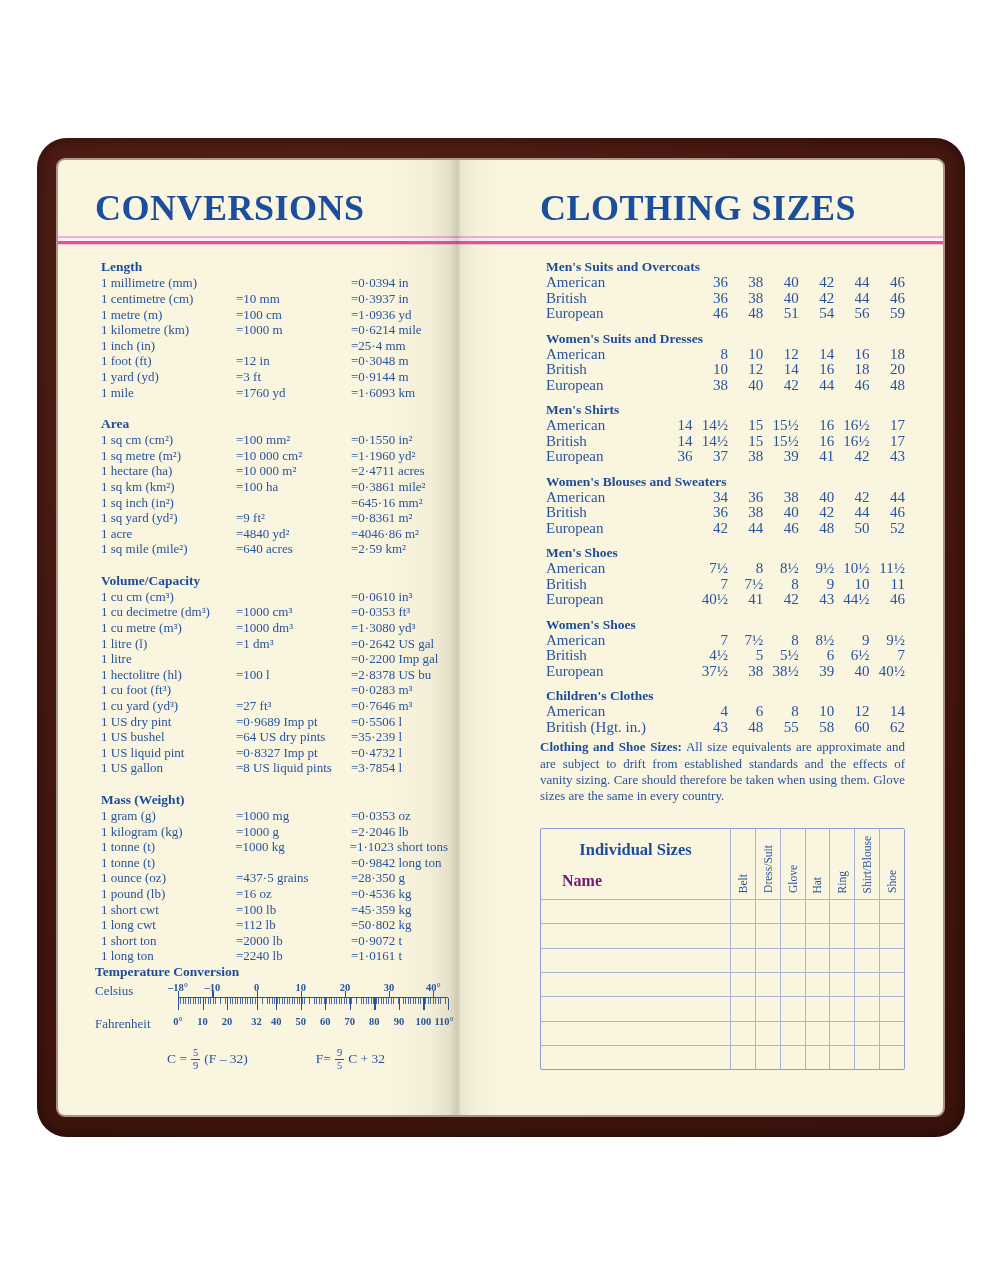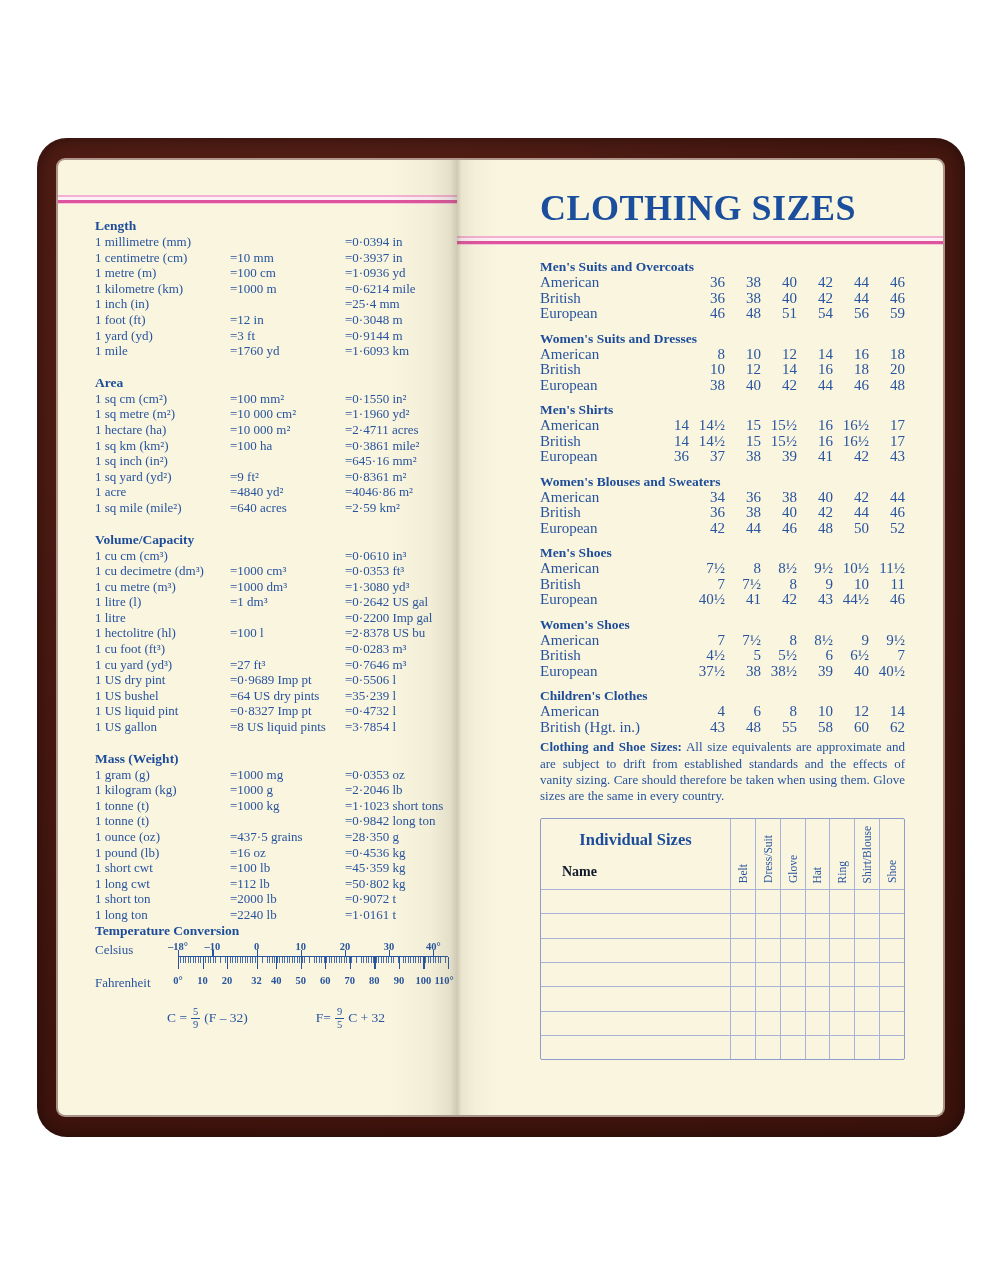--- a/index.html
+++ b/index.html
@@ -33,21 +33,21 @@
     font-size:36px;font-weight:bold;color:#1b4e9c;margin:0;line-height:1.15;
     letter-spacing:.5px;white-space:nowrap;
   }
   .rule{
     height:10px;margin-top:7px;
     background:linear-gradient(to bottom,
       #f4b0d0 0 2px, #fdf0f6 2px 5px, #df539c 5px 8px, #f6c6dd 8px 9px, rgba(246,198,221,0) 9px);
   }
   .page-left .rule{margin-left:-37px;margin-right:-9px;}
   .page-right .rule{margin-left:-83px;margin-right:-38px;}
-  .content{margin-top:13px;}
+  .content{margin-top:13px;margin-left:6px;}
   
   .sec-title{font-size:13.5px;font-weight:bold;color:#1d4c9b;line-height:16px;}
   .csec{margin-top:16px;}
   .csec:first-child{margin-top:0;}
   .crow{display:flex;font-size:13px;line-height:15.6px;white-space:nowrap;}
   .cu{width:135px;}
   .cv1{width:115px;}
   .cv2{flex:1;}
   
   .temp{}
@@ -77,40 +77,41 @@
   .ssec{margin-top:9px;}
   .ssec:first-child{margin-top:0;}
   .ssec .sec-title{margin-bottom:1px;line-height:15px;}
   .srow{display:flex;font-size:15px;line-height:15.5px;}
   .slabel{width:113px;white-space:nowrap;}
   .scell{width:36px;text-align:right;white-space:nowrap;}
   .note{margin-top:4px;font-size:13px;line-height:16.2px;text-align:justify;}
   .note b{color:#1d4c9b;}
   
   .ind-table{
-    margin-top:14px;height:242px;box-sizing:border-box;
+    margin-top:24px;height:242px;box-sizing:border-box;
     border:1.2px solid #8e9bcc;border-radius:2px;
     display:grid;grid-template-columns:189px repeat(7,1fr);grid-template-rows:70px repeat(7,1fr);
   }
   .ic{border-left:1px solid #a9b3d9;border-top:1px solid #a9b3d9;}
   .ic.c0{border-left:none;}
   .ic.r0{border-top:none;}
   .hd-name{position:relative;}
   .ind-title{position:absolute;top:11px;left:0;width:100%;text-align:center;font-size:16.5px;font-weight:bold;color:#1d4c9b;}
-  .ind-name{position:absolute;bottom:9px;left:21px;font-size:14px;font-weight:bold;color:#0f172a;}
+  .ind-name{position:absolute;bottom:9px;left:21px;font-size:16px;font-weight:bold;color:#701a75;}
   .hd-rot{display:flex;align-items:flex-end;justify-content:center;padding-bottom:6px;box-sizing:border-box;}
   .hd-rot span{writing-mode:vertical-rl;transform:rotate(180deg);font-size:11.5px;white-space:nowrap;}
 </style>
 </head>
 <body>
 
 <div class="book">
   <div class="pages">
 
     <div class="page page-left">
+      <h1 class="page-title">CONVERSIONS</h1>
       <div class="rule"></div>
       <div class="content" id="conv-sections">
           <div class="csec">
             <div class="sec-title">Length</div>
             <div class="crow">
               <span class="cu">1 millimetre (mm)</span>
               <span class="cv1"></span>
               <span class="cv2">=0·0394 in</span>
             </div>
             <div class="crow">

